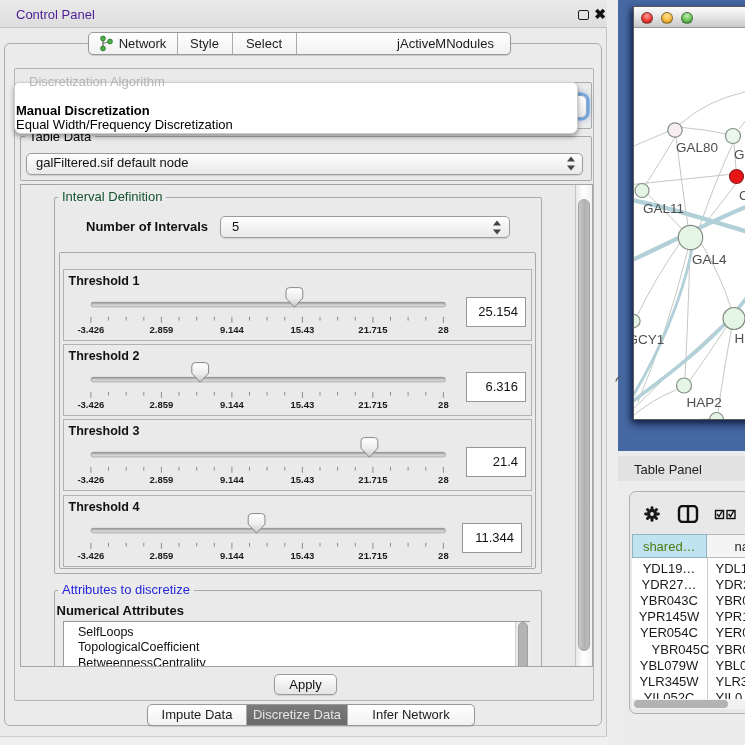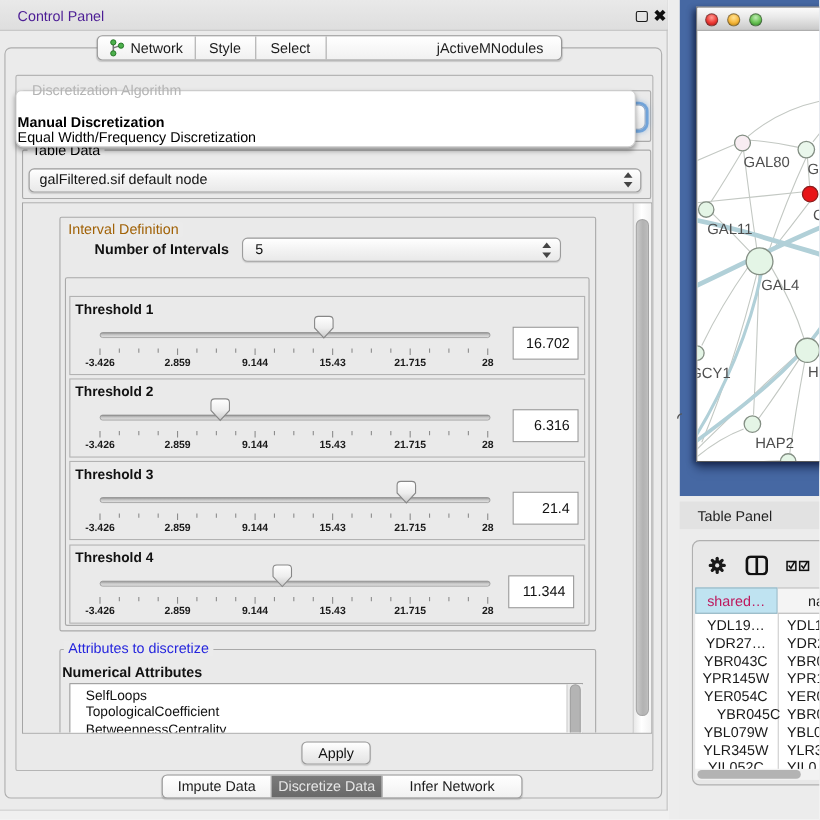--- a/index.html
+++ b/index.html
@@ -53,21 +53,21 @@
 <div class="abs" style="left:36px;top:155px;font-size:13px;color:#111;">galFiltered.sif default node</div>
 <div class="abs" style="left:566px;top:154px;"><svg width="10" height="19">
         <path d="M1,7.5 L5,2.5 L9,7.5 Z" fill="#444"></path>
         <path d="M1,11.5 L5,16.5 L9,11.5 Z" fill="#444"></path>
       </svg></div>
 <div class="abs" style="left:20px;top:184px;width:573px;height:483px;border:1px solid #a5a5a5;background:#eaeaea;"></div>
 <div class="abs" style="left:575px;top:185px;width:17px;height:481px;background:linear-gradient(90deg,#e8e8e8,#ffffff 45%,#f2f2f2);border-left:1px solid #c6c6c6;"></div>
 <div class="abs" style="left:578px;top:199px;width:12px;height:452px;background:linear-gradient(90deg,#c9c9c9,#b2b2b2 55%,#bcbcbc);border:1px solid #a3a3a3;border-radius:6px;"></div>
 <div class="abs" style="left:21px;top:185px;width:554px;height:481px;overflow:hidden;background:#eaeaea;">
 <div class="grp" style="left:32.5px;top:11.5px;width:488px;height:377.5px;"></div>
-<div class="gtit" style="left:37px;top:5px;color:#a16207;margin-top:12px;">Interval Definition</div>
+<div class="gtit" style="left:37px;top:5px;color:#14532d;">Interval Definition</div>
 <div class="abs" style="left:65px;top:34px;font-size:13px;font-weight:bold;color:#111;text-align:center;">Number of Intervals</div>
 <div class="cb" style="left:199px;top:31px;width:290px;height:21.5px;"></div>
 <div class="abs" style="left:211px;top:34px;font-size:13px;color:#111;">5</div>
 <div class="abs" style="left:471px;top:32.5px;"><svg width="10" height="19">
           <path d="M1,7.5 L5,2.5 L9,7.5 Z" fill="#444"></path>
           <path d="M1,11.5 L5,16.5 L9,11.5 Z" fill="#444"></path>
         </svg></div>
 <div class="grp" style="left:38px;top:67px;width:477px;height:317px;"></div>
 <div class="thrbox" style="left:42px;top:84.0px;width:469px;height:72px;"></div>
 <div class="abs" style="left:47.5px;top:89.0px;font-size:12.5px;font-weight:bold;color:#111;">Threshold 1</div>
@@ -111,21 +111,21 @@
         <text x="27.9" y="63.5" font-size="9.5" font-weight="bold" fill="#1a1a1a" text-anchor="middle" font-family="Liberation Sans, sans-serif">-3.426</text>
         <text x="98.4" y="63.5" font-size="9.5" font-weight="bold" fill="#1a1a1a" text-anchor="middle" font-family="Liberation Sans, sans-serif">2.859</text>
         <text x="168.9" y="63.5" font-size="9.5" font-weight="bold" fill="#1a1a1a" text-anchor="middle" font-family="Liberation Sans, sans-serif">9.144</text>
         <text x="239.4" y="63.5" font-size="9.5" font-weight="bold" fill="#1a1a1a" text-anchor="middle" font-family="Liberation Sans, sans-serif">15.43</text>
         <text x="309.9" y="63.5" font-size="9.5" font-weight="bold" fill="#1a1a1a" text-anchor="middle" font-family="Liberation Sans, sans-serif">21.715</text>
         <text x="380.4" y="63.5" font-size="9.5" font-weight="bold" fill="#1a1a1a" text-anchor="middle" font-family="Liberation Sans, sans-serif">28</text>
         <g transform="translate(231.4,18.6)">
           <path d="M-8.4,3.5 Q-8.4,0 -4.9,0 L4.9,0 Q8.4,0 8.4,3.5 L8.4,10.5 L0,19.6 L-8.4,10.5 Z" fill="url(#th)" stroke="#878787" stroke-width="1"></path>
         </g>
       </svg>
-<div class="vfield" style="left:445px;top:112.0px;width:60px;height:30px;line-height:28px;">16.702</div>
+<div class="vfield" style="left:445px;top:112.0px;width:60px;height:30px;line-height:28px;">25.154</div>
 <div class="thrbox" style="left:42px;top:159.2px;width:469px;height:72px;"></div>
 <div class="abs" style="left:47.5px;top:164.2px;font-size:12.5px;font-weight:bold;color:#111;">Threshold 2</div>
 <svg class="abs" style="left:42px;top:159.2px;" width="469" height="72" viewBox="0 0 469 72">
         <rect x="28" y="33.3" width="354.5" height="4.6" rx="2.3" fill="url(#tg)" stroke="#8a8a8a" stroke-width="0.6"></rect>
         <g stroke="#8c8c8c" stroke-width="1">
           <line x1="27.9" y1="47.8" x2="27.9" y2="53.8"></line>
           <line x1="45.5" y1="47.8" x2="45.5" y2="51.6"></line>
           <line x1="63.2" y1="47.8" x2="63.2" y2="51.6"></line>
           <line x1="80.8" y1="47.8" x2="80.8" y2="51.6"></line>
           <line x1="98.4" y1="47.8" x2="98.4" y2="53.8"></line>
@@ -334,21 +334,21 @@
         <line x1="44" y1="1" x2="44" y2="17" stroke="#111" stroke-width="2.4"></line>
       </g>
 <g stroke="#111" stroke-width="1.4" fill="none">
 <rect x="71.5" y="5.5" width="8" height="8"></rect>
         <path d="M73,9 L75,11.5 L78.5,5.5"></path>
 <rect x="83" y="5.5" width="8" height="8"></rect>
         <path d="M84.5,9 L86.5,11.5 L90,5.5"></path>
 </g>
     </svg>
 <div class="abs" style="left:632px;top:533.5px;width:113px;height:165px;background:#ffffff;"></div>
-<div class="abs" style="left:632px;top:533.5px;width:74.5px;height:24px;background:#bfe3f1;border:1px solid #93b3c0;font-size:13px;color:#be185d;text-align:center;line-height:23px;">shared…</div>
+<div class="abs" style="left:632px;top:533.5px;width:74.5px;height:24px;background:#bfe3f1;border:1px solid #93b3c0;font-size:13px;color:#4d7c0f;text-align:center;line-height:23px;">shared…</div>
 <div class="abs" style="left:706.5px;top:533.5px;width:39px;height:24px;background:#f4f4f4;border-top:1px solid #b9b9b9;border-bottom:1px solid #b9b9b9;font-size:13px;color:#222;padding-left:28px;line-height:23px;overflow:hidden;">na</div>
 <div class="abs" style="left:706.5px;top:557.5px;width:1px;height:141px;background:#cccccc;"></div>
 <div class="abs" style="left:632px;top:557.5px;width:113px;height:141px;overflow:hidden;">
 <div class="abs" style="left:0;top:3.5px;width:74px;text-align:center;font-size:13px;color:#1a1a1a;">YDL19…</div>
 <div class="abs" style="left:83.5px;top:3.5px;font-size:13px;color:#1a1a1a;white-space:nowrap;">YDL1</div>
 <div class="abs" style="left:0;top:19.6px;width:74px;text-align:center;font-size:13px;color:#1a1a1a;">YDR27…</div>
 <div class="abs" style="left:83.5px;top:19.6px;font-size:13px;color:#1a1a1a;white-space:nowrap;">YDR2</div>
 <div class="abs" style="left:0;top:35.7px;width:74px;text-align:center;font-size:13px;color:#1a1a1a;">YBR043C</div>
 <div class="abs" style="left:83.5px;top:35.7px;font-size:13px;color:#1a1a1a;white-space:nowrap;">YBR0</div>
 <div class="abs" style="left:0;top:51.8px;width:74px;text-align:center;font-size:13px;color:#1a1a1a;">YPR145W</div>

